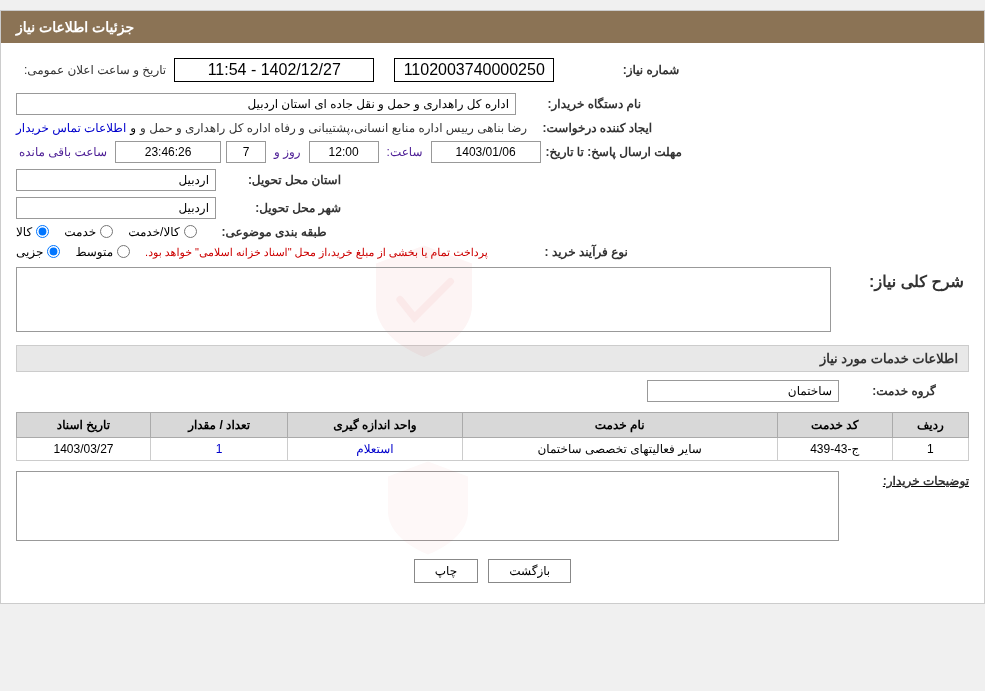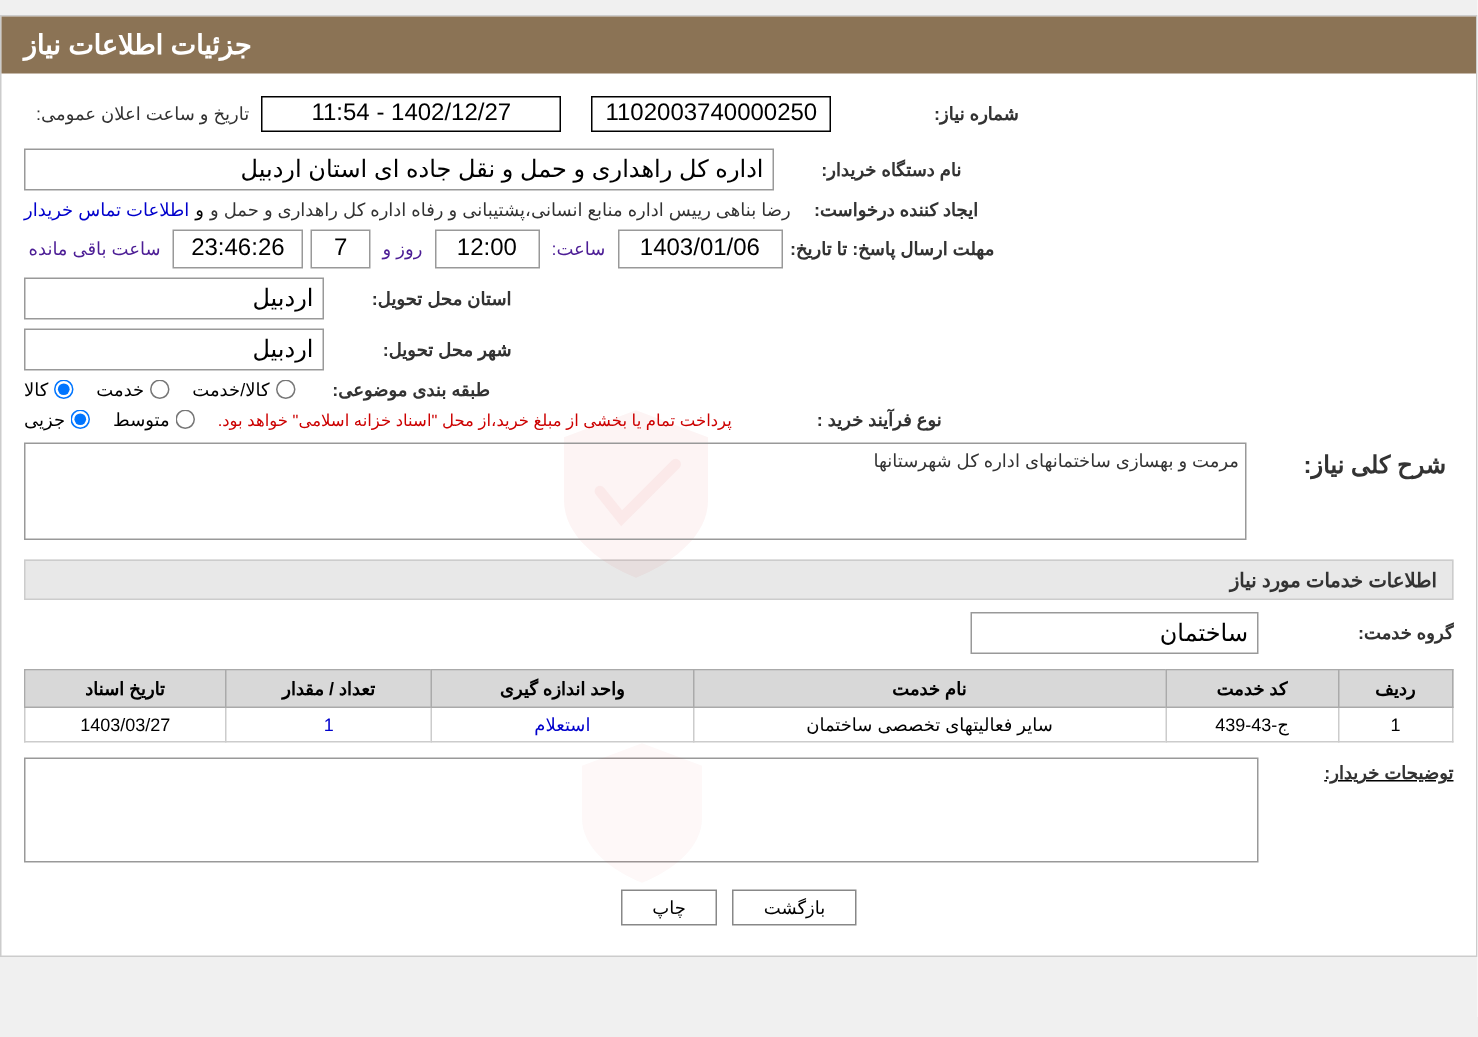--- a/index.html
+++ b/index.html
@@ -13,21 +13,21 @@
       max-width: 985px;
       margin: 10px auto;
       background: #fff;
       border: 1px solid #ccc;
     }
     .page-header {
       background: #8B7355;
       color: #fff;
       text-align: left;
       padding: 8px 15px;
-      font-size: 18px;
+      font-size: 14px;
       font-weight: bold;
     }
     .content-area {
       padding: 10px 15px;
     }
     .form-row {
       display: flex;
       align-items: center;
       margin-bottom: 6px;
       justify-content: flex-end;
@@ -37,21 +37,21 @@
       font-weight: bold;
       white-space: nowrap;
       padding-right: 5px;
       min-width: 130px;
       text-align: right;
     }
     .input-box {
       border: 1px solid #999;
       background: #fff;
       padding: 3px 6px;
-      font-size: 16px;
+      font-size: 12px;
       font-family: Tahoma, Arial, sans-serif;
       direction: rtl;
     }
     .date-number-box {
       border: 1px solid #000;
       background: #fff;
       padding: 2px 8px;
       font-size: 16px;
       display: inline-block;
       min-width: 160px;
@@ -124,21 +124,21 @@
     }
     .group-row {
       display: flex;
       align-items: center;
       margin-bottom: 6px;
     }
     .group-label {
       color: #333;
       font-weight: bold;
       min-width: 130px;
-      text-align: right;
+      text-align: center;
     }
     .table-container {
       width: 100%;
       margin: 10px 0;
     }
     .data-table {
       width: 100%;
       border-collapse: collapse;
       font-size: 12px;
     }
@@ -243,21 +243,21 @@
       <a class="link-blue">اطلاعات تماس خریدار</a>
     </div>
 
     <div class="date-row">
       <span class="date-label">مهلت ارسال پاسخ: تا تاریخ:</span>
       <span class="input-box" style="width:110px; text-align:center;">1403/01/06</span>
       <span class="inline-label">ساعت:</span>
       <span class="input-box" style="width:70px; text-align:center;">12:00</span>
       <span class="inline-label">روز و</span>
       <span class="input-box" style="width:40px; text-align:center;">7</span>
-      <span class="input-box" style="width:87px; text-align:center;">23:46:26</span>
+      <span class="input-box" style="width:106px; text-align:center;">23:46:26</span>
       <span class="inline-label">ساعت باقی مانده</span>
     </div>
 
     <div class="form-row">
       <span class="form-label">استان محل تحویل:</span>
       <span class="input-box" style="width:200px;">اردبیل</span>
     </div>
 
     <div class="form-row">
       <span class="form-label">شهر محل تحویل:</span>
@@ -302,21 +302,20 @@
         <span class="form-label" style="font-size:16px; font-weight:bold; padding-top:5px;">شرح کلی نیاز:</span>
         <div class="textarea-wrapper watermark-area" style="flex:1; position:relative;">
           
           <div class="watermark">
             <svg width="120" height="120" viewBox="0 0 100 100">
               <path d="M50 5 L90 20 L90 55 C90 75 70 90 50 98 C30 90 10 75 10 55 L10 20 Z" fill="#cc0000" opacity="0.3"></path>
               <path d="M30 50 L42 65 L72 35" stroke="#cc0000" stroke-width="6" fill="none" stroke-linecap="round" opacity="0.4"></path>
             </svg>
           </div>
           <textarea class="textarea-box" style="height: 65px; z-index: 1; position: relative; background: transparent;" readonly=""></textarea>
-          <div style="position:absolute; top:5px; right:5px; font-size:12px; color:#333; z-index:2; pointer-events:none;">مرمت و بهسازی ساختمانهای اداره کل شهرستانها</div>
         </div>
       </div>
     </div>
 
     <div class="section-title">اطلاعات خدمات مورد نیاز</div>
 
     <div class="group-row">
       <span class="group-label">گروه خدمت:</span>
       <span class="input-box" style="width:192px;">ساختمان</span>
     </div>

